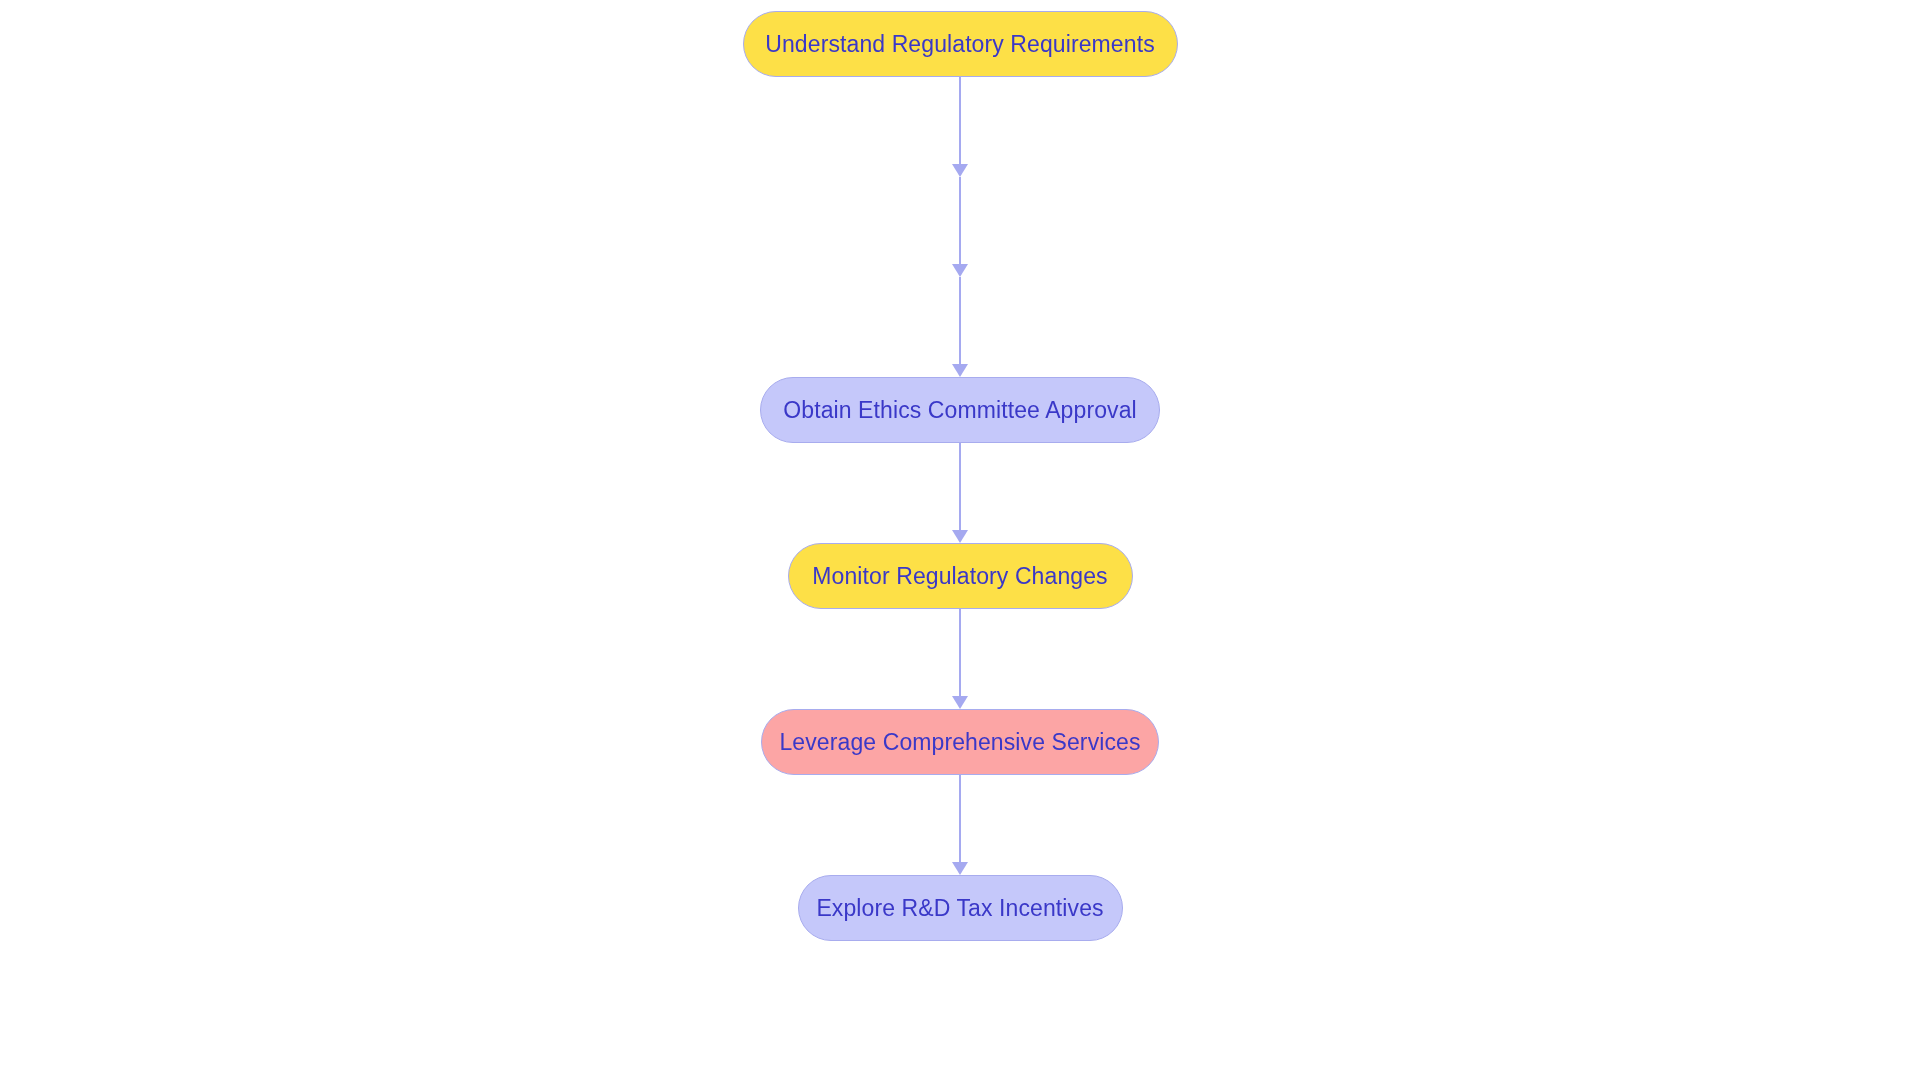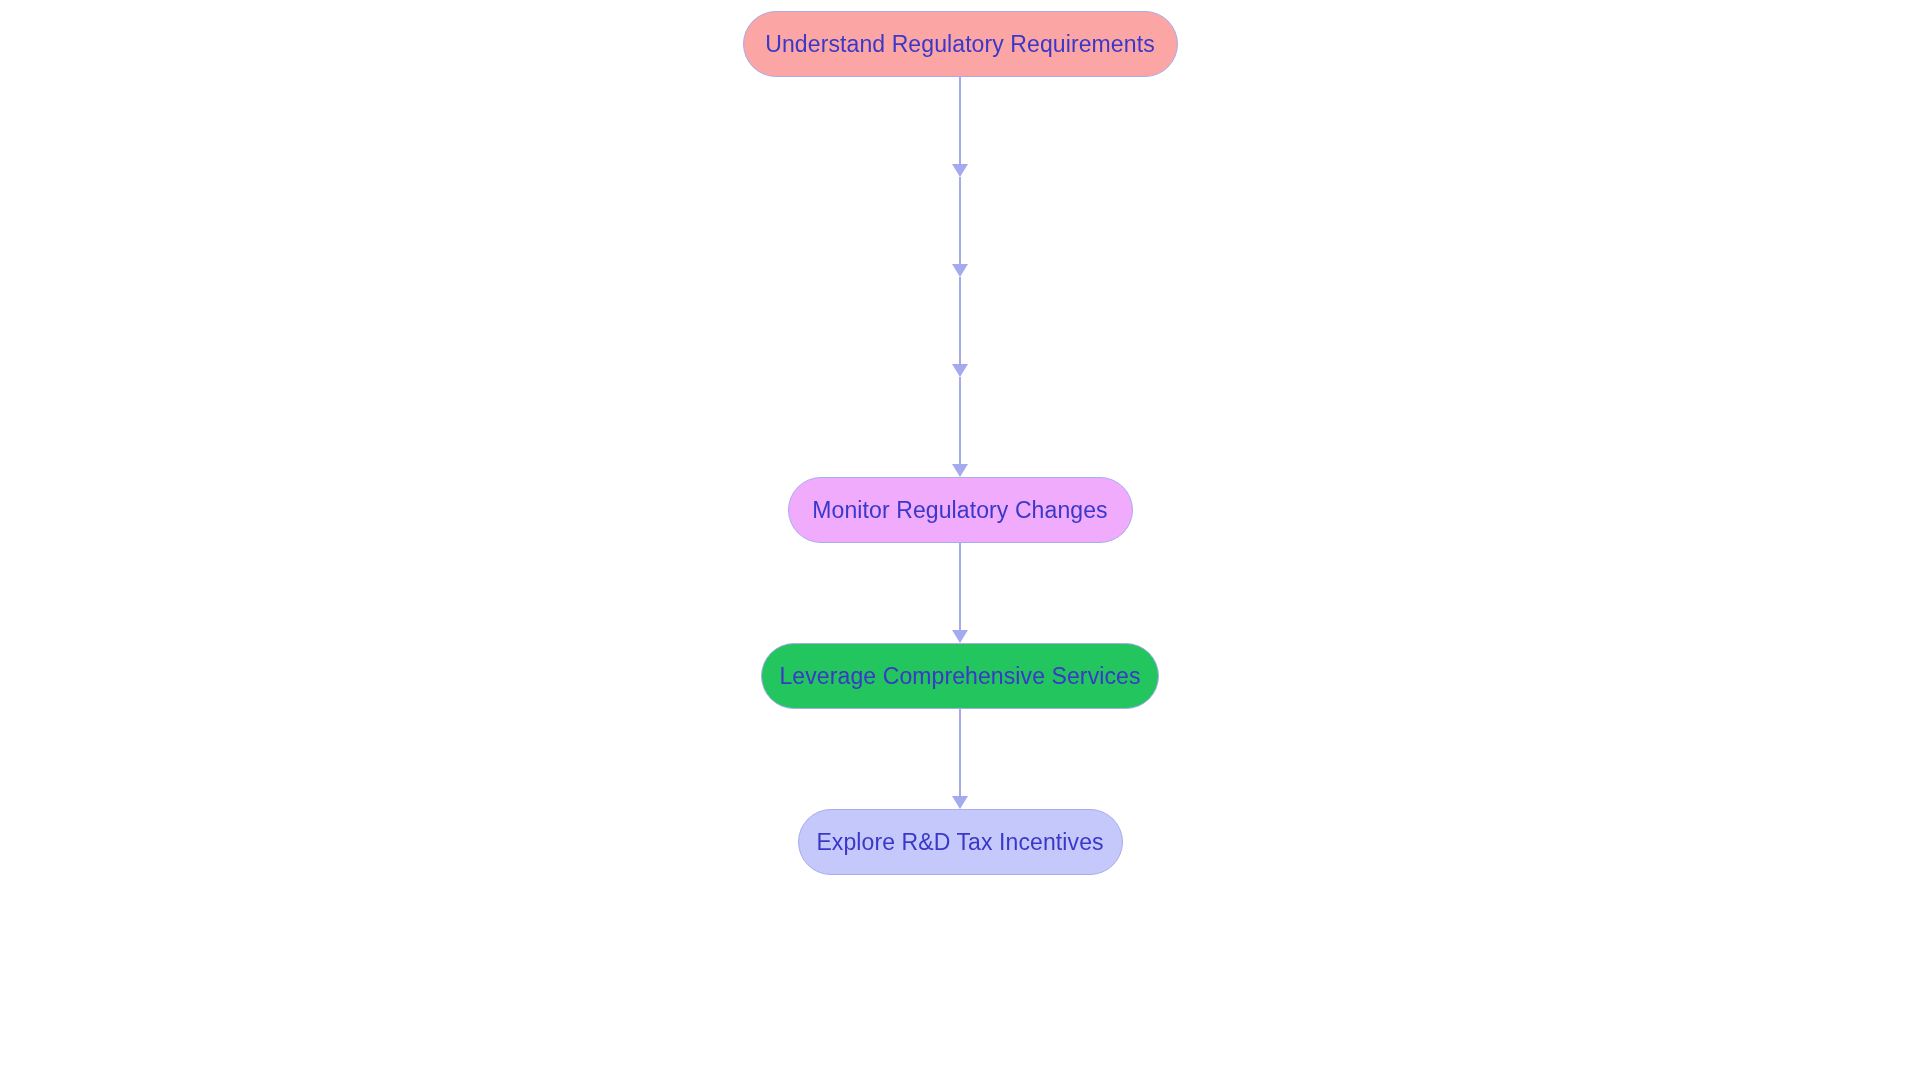--- a/index.html
+++ b/index.html
@@ -82,57 +82,60 @@
     border-top: 13px solid #a5a9f0;
     margin-top: -1px;
   }
 </style>
 </head>
 <body>
 
 <div id="flowchart-canvas" style="background: rgb(255, 255, 255);">
   <div class="flow-column">
 
-    <div class="flow-node" style="width: 435px; background: #fca5a5; border-color: rgb(168, 172, 238); text-align: right;">
+    <div class="flow-node" style="width: 435px; background: #fde047; border-color: rgb(168, 172, 238); text-align: right;">
       <span class="flow-node-label" style="color: rgb(58, 56, 200);">Understand Regulatory Requirements</span>
     </div>
 
     <div class="flow-connector">
       <div class="connector-line" style="background: rgb(165, 169, 240);"></div>
       <div class="connector-arrowhead" style="border-top-color: rgb(165, 169, 240);"></div>
     </div>
 
 
     <div class="flow-connector">
       <div class="connector-line" style="background: rgb(165, 169, 240);"></div>
       <div class="connector-arrowhead" style="border-top-color: rgb(165, 169, 240);"></div>
     </div>
 
 
     <div class="flow-connector">
       <div class="connector-line" style="background: rgb(165, 169, 240);"></div>
       <div class="connector-arrowhead" style="border-top-color: rgb(165, 169, 240);"></div>
     </div>
 
+    <div class="flow-node" style="width: 400px; background: rgb(197, 200, 250); border-color: rgb(168, 172, 238);">
+      <span class="flow-node-label" style="color: rgb(58, 56, 200);">Obtain Ethics Committee Approval</span>
+    </div>
 
     <div class="flow-connector">
       <div class="connector-line" style="background: rgb(165, 169, 240);"></div>
       <div class="connector-arrowhead" style="border-top-color: rgb(165, 169, 240);"></div>
     </div>
 
-    <div class="flow-node" style="width: 345px; background: #f0abfc; border-color: rgb(168, 172, 238);">
+    <div class="flow-node" style="width: 345px; background: #fde047; border-color: rgb(168, 172, 238);">
       <span class="flow-node-label" style="color: rgb(58, 56, 200);">Monitor Regulatory Changes</span>
     </div>
 
     <div class="flow-connector">
       <div class="connector-line" style="background: rgb(165, 169, 240);"></div>
       <div class="connector-arrowhead" style="border-top-color: rgb(165, 169, 240);"></div>
     </div>
 
-    <div class="flow-node" style="width: 398px; background: #22c55e; border-color: rgb(168, 172, 238);">
+    <div class="flow-node" style="width: 398px; background: #fca5a5; border-color: rgb(168, 172, 238);">
       <span class="flow-node-label" style="color: rgb(58, 56, 200);">Leverage Comprehensive Services</span>
     </div>
 
     <div class="flow-connector">
       <div class="connector-line" style="background: rgb(165, 169, 240);"></div>
       <div class="connector-arrowhead" style="border-top-color: rgb(165, 169, 240);"></div>
     </div>
 
     <div class="flow-node" style="width: 325px; background: rgb(197, 200, 250); border-color: rgb(168, 172, 238);">
       <span class="flow-node-label" style="color: rgb(58, 56, 200);">Explore R&amp;D Tax Incentives</span>

